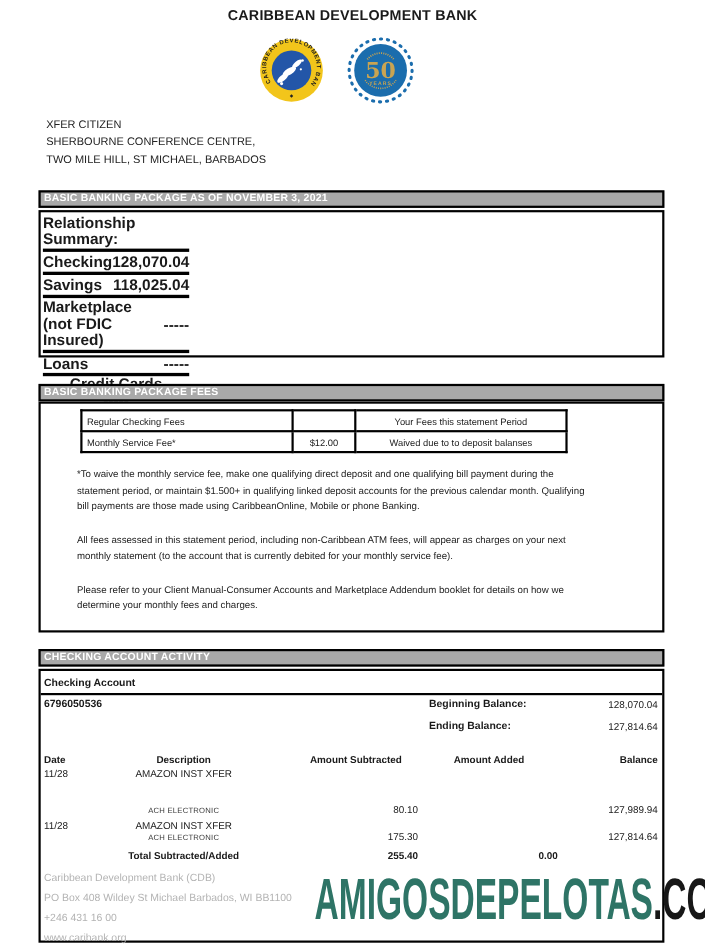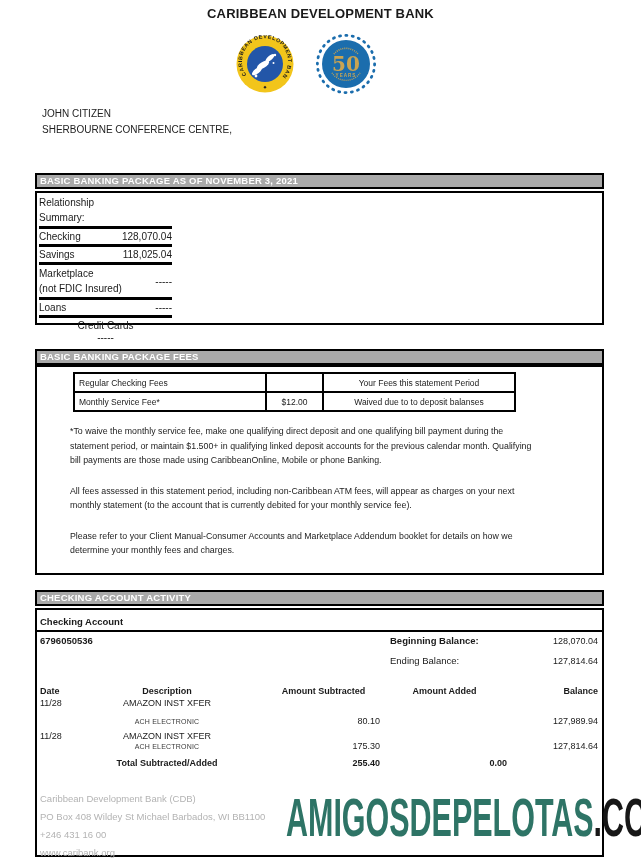--- a/index.html
+++ b/index.html
@@ -18,21 +18,21 @@
        background:#a9a9a9;border:2px solid #000;color:#fff;font-size:9.5px;
        font-weight:bold;line-height:12px;padding:0 3px;letter-spacing:.2px;}
   .bar1{top:173px;} .bar2{top:349px;} .bar3{top:590px;}
 
   .box{position:absolute;left:35px;width:569px;box-sizing:border-box;border:2px solid #000;background:#fff;}
   .box1{top:191px;height:134px;}
   .box2{top:365px;height:210px;}
   .box3{top:608px;height:249px;}
 
   
-  .summary{width:133px;margin:1px 0 0 2px;font-size:10px;font-weight:normal;}
+  .summary{width:133px;margin:1px 0 0 2px;font-size:14px;font-weight:bold;}
   .srow{display:flex;justify-content:space-between;align-items:center;
         border-bottom:3px solid #000;padding:1px 0;}
   .srow.last{border-bottom:none;flex-direction:column;}
   .srow .lbl{line-height:13px;}
   .srow.tall .lbl{line-height:15px;}
   .srow .val{text-align:right;white-space:nowrap;}
 
   
   .feetable{border-collapse:collapse;margin:5px 0 0 36px;font-size:8.5px;}
   .feetable td{border:2px solid #000;padding:2px 4px;height:13px;}
@@ -43,34 +43,34 @@
   .paras{margin:12px 58px 0 33px;font-size:8.8px;line-height:14.5px;color:#222;}
   .paras p{margin:0;}
   .paras p + p{margin-top:16px;}
 
   
   .acct-title{font-size:9.5px;font-weight:bold;padding:6px 0 3px 3px;border-bottom:2px solid #000;}
   .acct-row{position:relative;height:54px;font-size:9.5px;}
   .acct-num{position:absolute;left:3px;top:3px;font-weight:bold;}
   .bal-lab1{position:absolute;left:353px;top:3px;font-weight:bold;}
   .bal-val1{position:absolute;right:4px;top:4px;font-size:9px;}
-  .bal-lab2{position:absolute;left:353px;top:23px;font-weight:normal;text-align:center;}
+  .bal-lab2{position:absolute;left:353px;top:23px;font-weight:bold;text-align:center;}
   .bal-val2{position:absolute;right:4px;top:24px;font-size:9px;}
 
   .trow{display:flex;align-items:baseline;font-size:9px;}
   .c-date{width:30px;padding-left:3px;box-sizing:border-box;}
   .c-desc{width:200px;text-align:center;}
   .c-sub{width:115px;text-align:right;padding-right:2px;box-sizing:border-box;}
   .c-add{width:127px;text-align:right;padding-right:2px;box-sizing:border-box;}
   .c-bal{flex:1;text-align:right;padding-right:4px;}
   .trow.thead{font-weight:bold;}
   .trow.thead .c-sub,.trow.thead .c-add{text-align:center;}
   .trow.desc-row{margin-top:2px;}
   .trow.method-row .c-desc{font-size:7px;color:#3a3a3a;letter-spacing:.2px;}
-  .trow.method-row.spaced{margin-top:8px;}
+  .trow.method-row.spaced{margin-top:23px;}
   .trow.total-row{margin-top:7px;font-weight:bold;}
 
   .footer-lines{position:absolute;left:3px;top:180px;font-size:9.5px;line-height:18px;color:#b3b3b3;}
 
   .watermark{position:absolute;left:286px;top:791px;z-index:10;white-space:nowrap;
              font-size:53px;font-weight:bold;line-height:1;
              transform:scaleX(0.575);transform-origin:left top;}
 </style>
 </head>
 <body>
@@ -105,22 +105,23 @@
       <circle cx="31" cy="31" r="28.6" fill="none" stroke="#1b6dad" stroke-width="2.8" stroke-dasharray="1.1 5.3" stroke-linecap="round"></circle>
       <circle cx="31" cy="31" r="24" fill="#1b6dad"></circle>
       <path d="M 19 21 A 15.5 15.5 0 0 1 43 21" fill="none" stroke="#c9a452" stroke-width="1.6" stroke-dasharray="0.9 1.1"></path>
       <path d="M 17 40 A 17 17 0 0 0 45 40" fill="none" stroke="#c9a452" stroke-width="1.4" stroke-dasharray="0.9 1.1"></path>
       <text x="31" y="37.5" text-anchor="middle" font-family="DejaVu Serif, serif" font-size="20" font-weight="bold" fill="#c9a452">50</text>
       <text x="31" y="44" text-anchor="middle" font-size="4.6" font-weight="bold" fill="#c9a452" letter-spacing="1">YEARS</text>
     </svg>
   </div>
 
   <div class="address">
-    <div>JOHN CITIZEN</div>
+    <div>XFER CITIZEN</div>
     <div>SHERBOURNE CONFERENCE CENTRE,</div>
+    <div>TWO MILE HILL, ST MICHAEL, BARBADOS</div>
   </div>
 
   <div class="bar bar1">BASIC BANKING PACKAGE AS OF NOVEMBER 3, 2021</div>
   <div class="box box1">
     <div class="summary">
       <div class="srow tall">
         <div class="lbl">
           <div>Relationship</div>
           <div>Summary:</div>
         </div>

